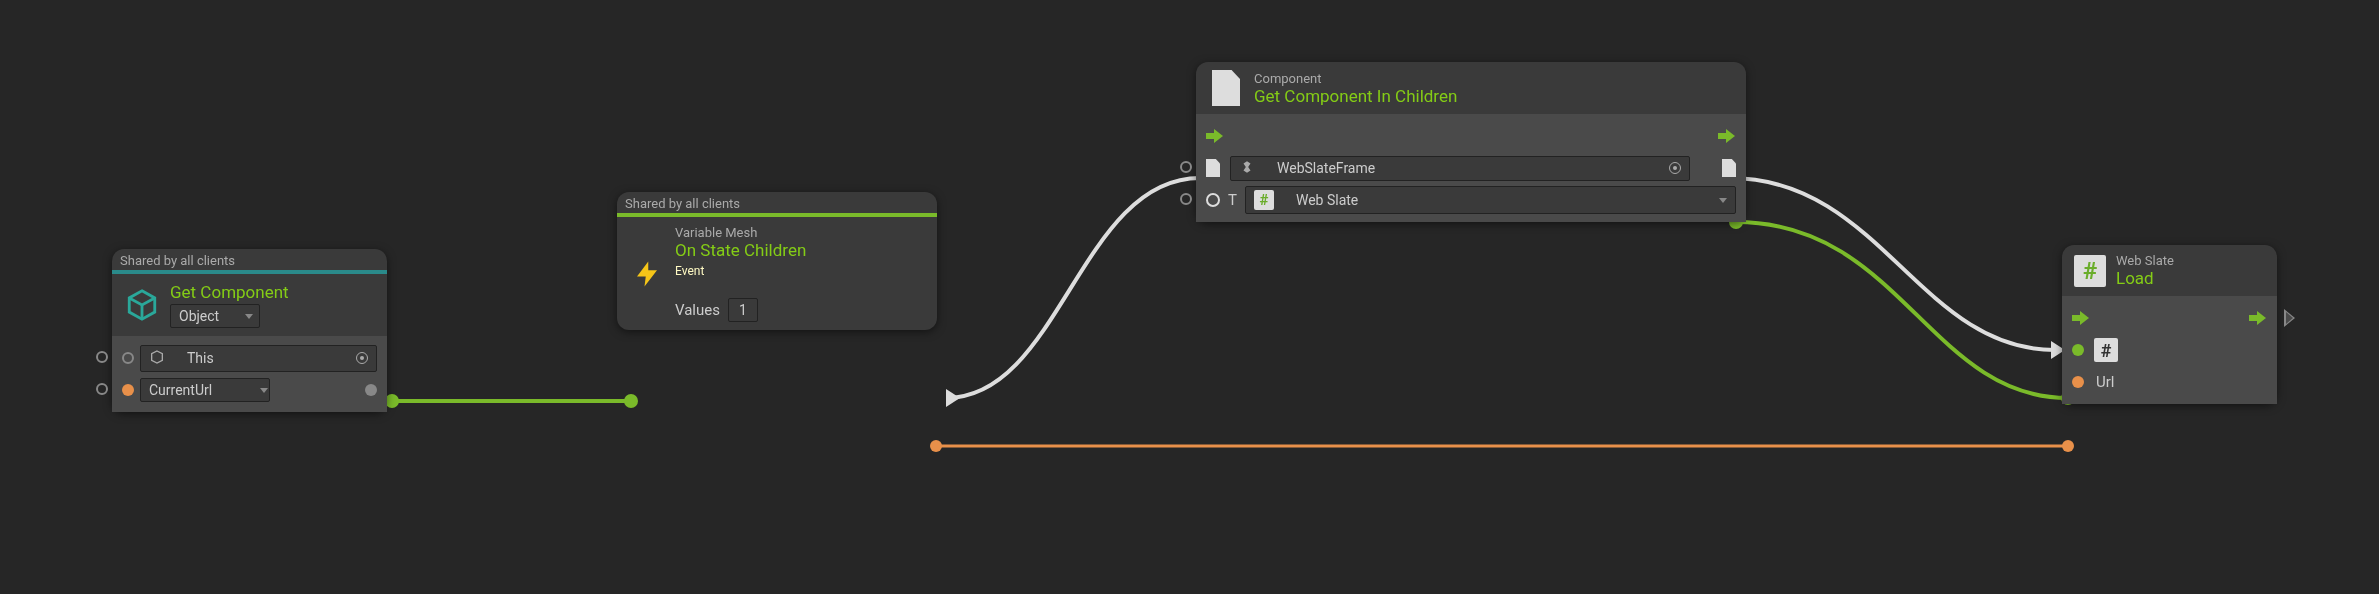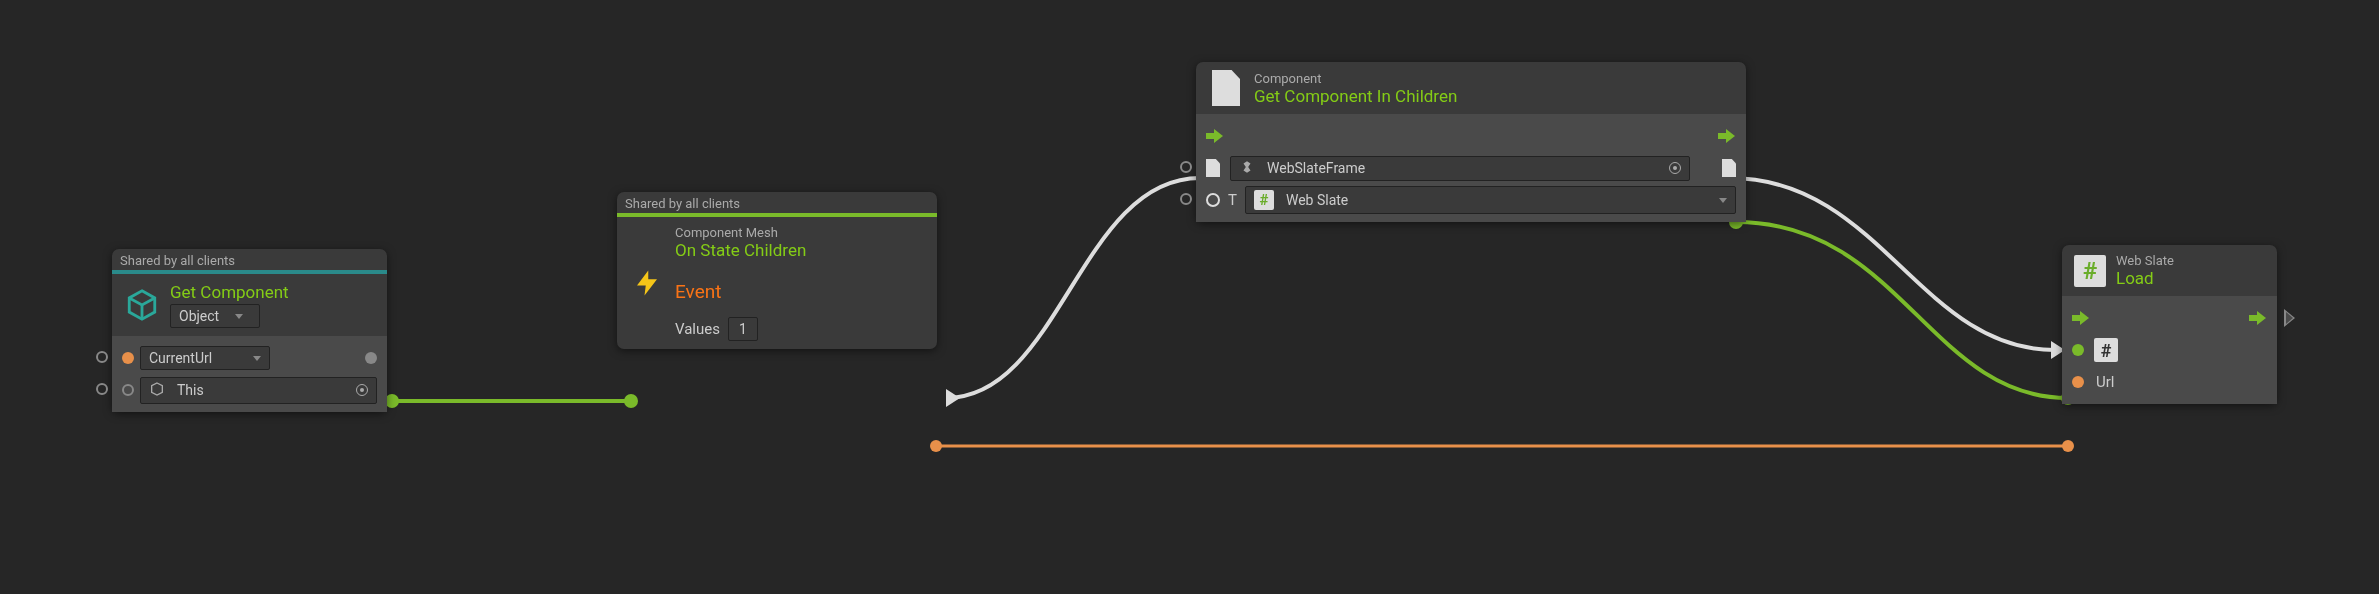--- a/index.html
+++ b/index.html
@@ -9,21 +9,21 @@
     font-size: 13px;
     color: #cccccc;
     overflow: hidden;
     width: 2379px;
     height: 594px;
     position: relative;
   }
   .node {
     position: absolute;
     background: #3a3a3a;
-    border-radius: 7px;
+    border-radius: 12px;
     box-shadow: 0 2px 8px rgba(0,0,0,0.5);
   }
   .node-supertitle {
     font-size: 13px;
     color: #aaa;
     padding: 4px 8px 2px 8px;
   }
   .node-header {
     display: flex;
     align-items: center;
@@ -58,21 +58,21 @@
     gap: 6px;
     position: relative;
   }
   .field {
     background: #3a3a3a;
     border: 1px solid #222;
     border-radius: 2px;
     padding: 3px 8px;
     display: flex;
     align-items: center;
-    gap: 12px;
+    gap: 22px;
     color: #ccc;
     font-size: 14px;
     min-height: 24px;
   }
   .field.flex { flex: 1; }
   .dropdown-arrow {
     width: 0; height: 0;
     border-left: 4px solid transparent;
     border-right: 4px solid transparent;
     border-top: 5px solid #888;
@@ -233,62 +233,62 @@
     </div>
     <div class="node-header-text">
       <div class="node-header-title">Get Component</div>
       <div class="field" style="width:90px; margin-top:2px;">
         <span>Object</span>
         <span class="dropdown-arrow"></span>
       </div>
     </div>
   </div>
   <div class="node-body">
-    <div class="node-row">
-      <div class="port-outer" style="top:9px;"></div>
-      <div class="port solid-orange"></div>
-      <div class="field" style="width:130px;">
-        <span>CurrentUrl</span>
-        <span class="spacer"></span>
-        <span class="dropdown-arrow"></span>
-      </div>
-      <span class="spacer"></span>
-      <div class="port solid-gray"></div>
-    </div>
     <div class="node-row">
       <div class="port-outer" style="top:9px;"></div>
       <div class="port hollow-gray"></div>
       <div class="field flex">
         <span class="cube-icon">
           <svg viewBox="0 0 24 24" fill="none" stroke="#aaa" stroke-width="2">
             <path d="M12 3 L20 7 L20 17 L12 21 L4 17 L4 7 Z"></path>
           </svg>
         </span>
         <span>This</span>
         <span class="spacer"></span>
         <span class="target-icon"></span>
       </div>
     </div>
+    <div class="node-row">
+      <div class="port-outer" style="top:9px;"></div>
+      <div class="port solid-orange"></div>
+      <div class="field" style="width:130px;">
+        <span>CurrentUrl</span>
+        <span class="spacer"></span>
+        <span class="dropdown-arrow"></span>
+      </div>
+      <span class="spacer"></span>
+      <div class="port solid-gray"></div>
+    </div>
   </div>
 </div>
 
 <div class="node" style="left:617px; top:192px; width:320px;">
   <div class="node-supertitle">Shared by all clients</div>
   <div class="node-header-stripe stripe-green"></div>
   <div class="node-header">
     <div class="node-header-icon bolt-icon">
       <svg viewBox="0 0 24 24" fill="#f5c518">
         <path d="M13 2 L4 14 L11 14 L10 22 L20 9 L13 9 Z"></path>
       </svg>
     </div>
     <div class="node-header-text">
-      <div class="node-header-subtitle">Component Mesh</div>
+      <div class="node-header-subtitle">Variable Mesh</div>
       <div class="node-header-title">On State Children</div>
-      <div style="font-size:19px; color:#f97316; margin-top:20px;">Event</div>
-      <div style="display:flex; align-items:center; gap:8px; margin-top:14px;">
+      <div style="font-size:12px; color:#fef9c3; margin-top:4px;">Event</div>
+      <div style="display:flex; align-items:center; gap:8px; margin-top:20px;">
         <span class="label">Values</span>
         <div class="field" style="width:30px; justify-content:center;">
           <span>1</span>
         </div>
       </div>
     </div>
   </div>
 </div>
 
 <div class="node" style="left:1196px; top:62px; width:550px;">

